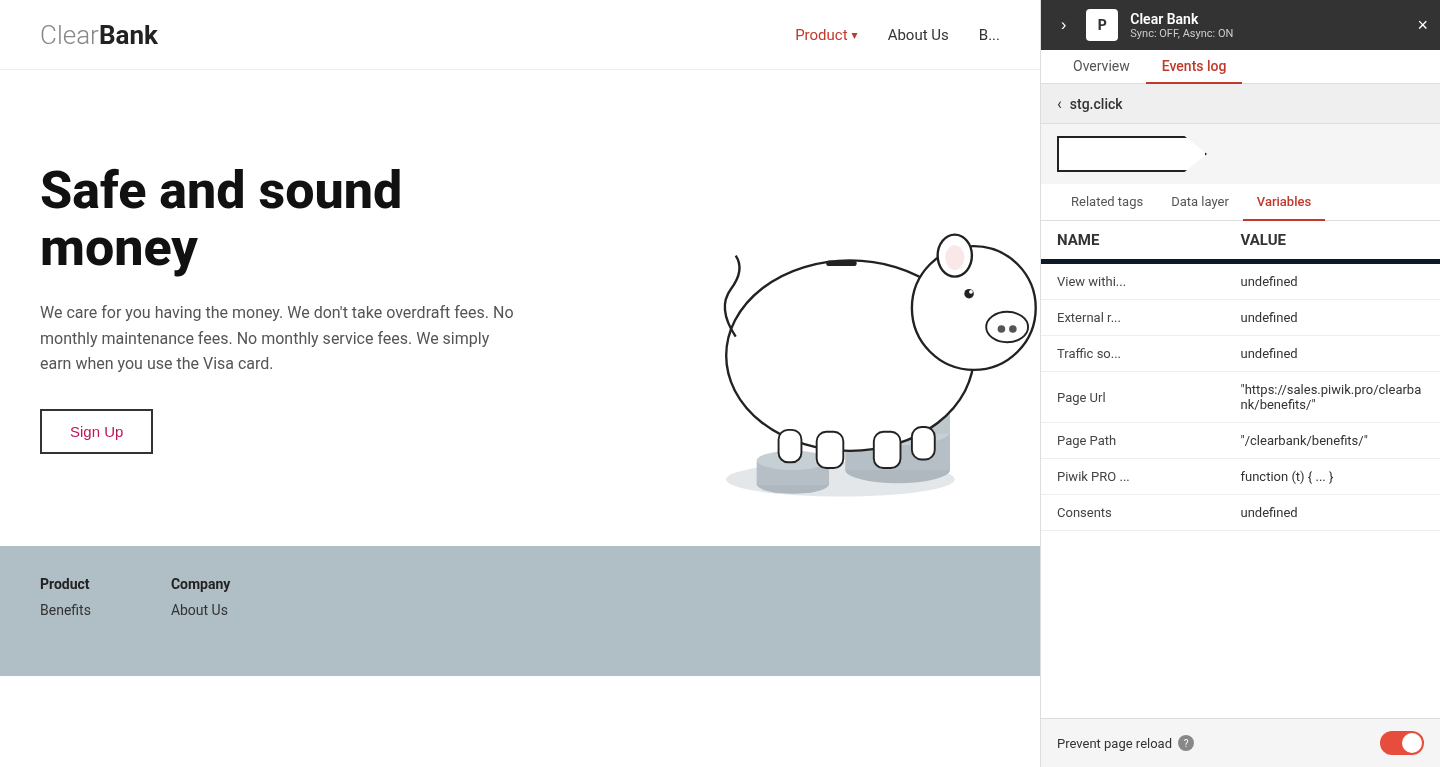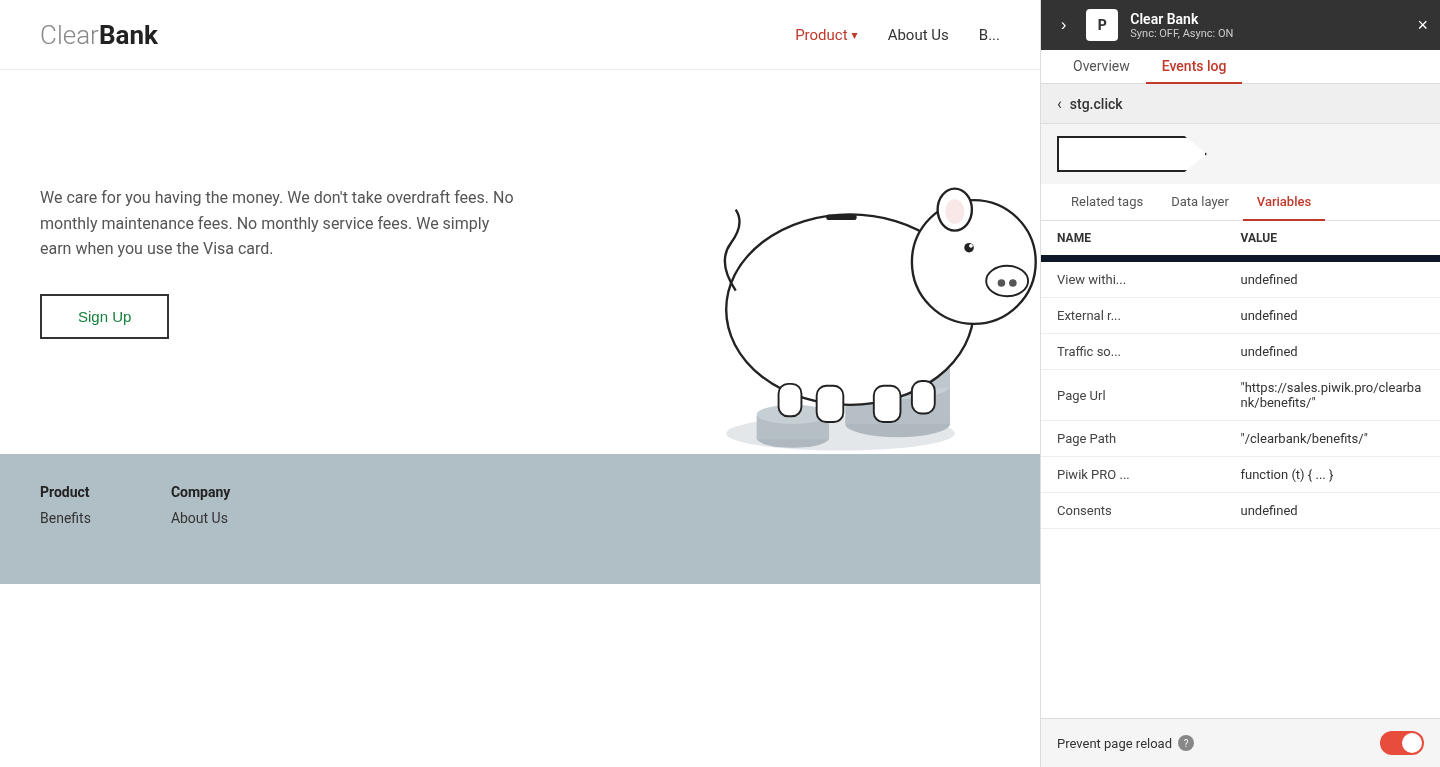--- a/index.html
+++ b/index.html
@@ -3,21 +3,21 @@
   <meta charset="utf-8">
   <style>
     * { box-sizing: border-box; margin: 0; padding: 0; }
     body { font-family: -apple-system, BlinkMacSystemFont, 'Segoe UI', Roboto, sans-serif; width: 1440px; height: 767px; overflow: hidden; position: relative; }
 
     
     .website {
       position: absolute;
       left: 0; top: 0;
       width: 1040px;
-      height: 584px;
+      height: 676px;
       background: #fff;
       display: flex;
       flex-direction: column;
     }
 
     
     .nav {
       display: flex;
       align-items: center;
       padding: 0 40px;
@@ -84,24 +84,24 @@
     }
     .hero-desc {
       font-size: 16px;
       color: #555;
       line-height: 1.6;
       margin-bottom: 32px;
       max-width: 480px;
     }
     .hero-btn {
       display: inline-block;
-      padding: 12px 36px;
+      padding: 12px 28px;
       border: 2px solid #333;
       background: #fff;
-      color: #15803d;
+      color: #be185d;
       font-size: 15px;
       font-weight: 500;
       cursor: pointer;
     }
 
     
     .hero-illustration {
       position: absolute;
       right: 0;
       top: 50%;
@@ -273,24 +273,24 @@
     
     .variables-table {
       flex: 1;
       overflow-y: auto;
       background: #fff;
     }
     .var-header {
       display: grid;
       grid-template-columns: 1fr 1fr;
       padding: 10px 16px;
-      font-size: 12px;
+      font-size: 15px;
       font-weight: 700;
       color: #333;
-      border-bottom: 7px solid #0f172a;
+      border-bottom: 5px solid #0f172a;
       background: #fff;
     }
     .var-row {
       display: grid;
       grid-template-columns: 1fr 1fr;
       padding: 10px 16px;
       border-bottom: 1px solid #eee;
       font-size: 13px;
       color: #333;
       align-items: center;
@@ -367,20 +367,21 @@
     </div>
     <div class="nav-links">
       <a class="nav-link product">Product</a>
       <a class="nav-link">About Us</a>
       <a class="nav-link">B...</a>
     </div>
   </nav>
 
   <section class="hero">
     <div class="hero-text">
+      <h1 class="hero-title">Safe and sound money</h1>
       <p class="hero-desc">We care for you having the money. We don't take overdraft fees. No monthly maintenance fees. No monthly service fees.  We simply earn when you use the Visa card.</p>
       <button class="hero-btn">Sign Up</button>
     </div>
 
     <div class="hero-illustration">
       <svg viewBox="0 0 380 420" class="piggy-svg">
 
         <ellipse cx="180" cy="390" rx="120" ry="18" fill="#c8cfd3" opacity="0.5"></ellipse>
 
         <ellipse cx="240" cy="380" rx="55" ry="14" fill="#aeb8be"></ellipse>

